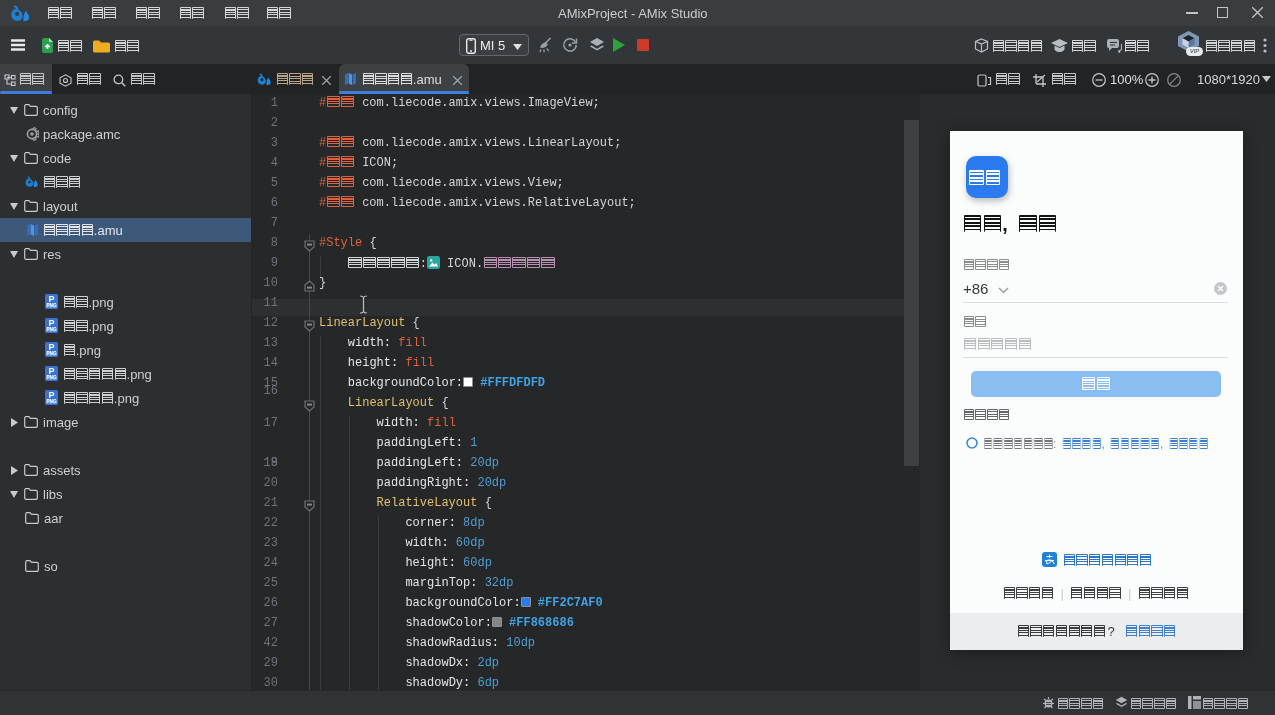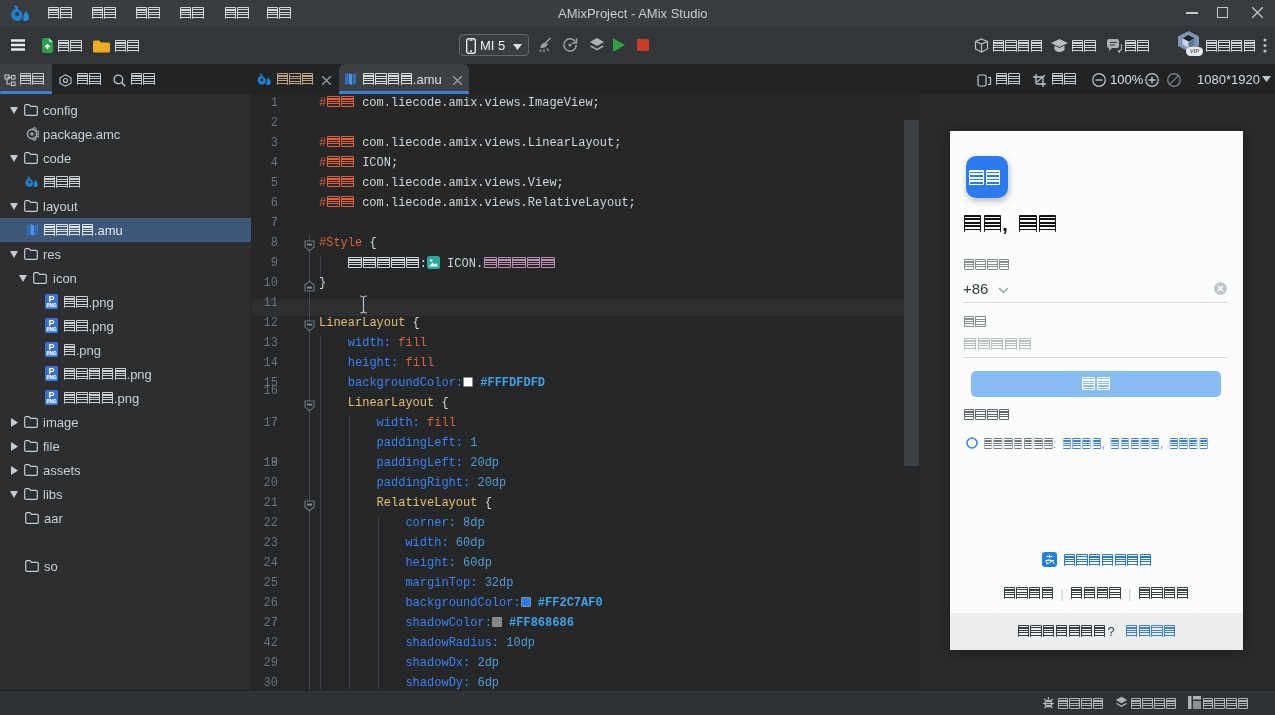--- a/index.html
+++ b/index.html
@@ -18,21 +18,21 @@
 .tabu{position:absolute;bottom:0;left:0;right:0;height:3px;background:#3d7de0;border-radius:2px}
 
 #side{left:0;top:94px;width:252px;height:596px;background:#2c2e2f;border-right:1px solid #222426;color:#ccd0d3;font-size:13px}
 .row{position:absolute;left:0;width:251px;height:24px}
 .row .tx{position:absolute;top:5px}
 
 #ed{left:252px;top:94px;width:668px;height:596px;background:#252728;font-family:"Liberation Mono",monospace;font-size:12px}
 #ed i{width:1.12em;height:.92em;margin:0 .04em;vertical-align:-.08em}
 .ln{position:absolute;width:26px;text-align:right;color:#6d737a;font-size:12px}
 .cl{position:absolute;left:67px;white-space:pre;color:#d3d6d8}
-.k{color:#e2613b}.y{color:#e3c06d}.n{color:#4f9fd4}.h{color:#40a3e6;font-weight:bold}.p{color:#3b82f6}.mv{color:#b88fb0}
+.k{color:#e2613b}.y{color:#e3c06d}.n{color:#4f9fd4}.h{color:#40a3e6;font-weight:bold}.p{color:#e5e5e5}.mv{color:#b88fb0}
 .sw{display:inline-block;width:10px;height:10px;border:1px solid #8b8f93;vertical-align:-1px;border-radius:1px}
 .ig{position:absolute;width:1px;background:#3b3d40}
 
 #prev{left:920px;top:94px;width:355px;height:596px;background:#292b2d}
 #card{position:absolute;left:30px;top:37px;width:293px;height:519px;background:#fbfdfd;color:#333;font-size:13px;box-shadow:0 2px 14px rgba(0,0,0,.35)}
 
 #sbar{left:0;top:690px;width:1275px;height:25px;background:#303335;border-top:1px solid #26282a;color:#b0b4b8;font-size:12px}
 </style></head>
 <body>
 <div class="abs" id="tbar">
@@ -257,29 +257,20 @@
 </div>
 <div class="row" style="top:148px">
 <svg class="abs" style="left:10px;top:9px" width="8" height="7">
         <path d="M0 0 H8 L4 7 Z" fill="#c7cbce"></path>
       </svg>
 <svg class="abs" style="left:24px;top:6px" width="14" height="12" viewBox="0 0 14 12">
         <path d="M0.7 2 a1.2 1.2 0 0 1 1.2 -1.3 H5 L6.5 2.4 H12 A1.2 1.2 0 0 1 13.3 3.6 V10 a1.2 1.2 0 0 1 -1.3 1.3 H1.9 A1.2 1.2 0 0 1 0.7 10 Z" fill="none" stroke="#c7cbce" stroke-width="1.2"></path>
       </svg>
 <span class="tx" style="left:43px">res</span>
 </div>
-<div class="row" style="top:172px">
-<svg class="abs" style="left:19px;top:9px" width="8" height="7">
-        <path d="M0 0 H8 L4 7 Z" fill="#c7cbce"></path>
-      </svg>
-<svg class="abs" style="left:33px;top:6px" width="14" height="12" viewBox="0 0 14 12">
-        <path d="M0.7 2 a1.2 1.2 0 0 1 1.2 -1.3 H5 L6.5 2.4 H12 A1.2 1.2 0 0 1 13.3 3.6 V10 a1.2 1.2 0 0 1 -1.3 1.3 H1.9 A1.2 1.2 0 0 1 0.7 10 Z" fill="none" stroke="#c7cbce" stroke-width="1.2"></path>
-      </svg>
-<span class="tx" style="left:53px">icon</span>
-</div>
 <div class="row" style="top:196px">
 <svg class="abs" style="left:45px;top:4px" width="13" height="15" viewBox="0 0 13 15">
         <rect x="0" y="0" width="13" height="15" rx="1.5" fill="#3a72d4"></rect>
         <text x="6.5" y="8" font-size="9" font-weight="bold" fill="#fff" text-anchor="middle" font-family="Liberation Sans">P</text>
         <rect x="1" y="9.5" width="11" height="4.5" rx="1" fill="#5e92e2"></rect>
         <text x="6.5" y="13.3" font-size="4.6" font-weight="bold" fill="#fff" text-anchor="middle" font-family="Liberation Sans">PNG</text>
       </svg>
 <span class="tx" style="left:63px"><i></i><i></i>.png</span>
 </div>
 <div class="row" style="top:220px">
@@ -319,29 +310,20 @@
 <span class="tx" style="left:63px"><i></i><i></i><i></i><i></i>.png</span>
 </div>
 <div class="row" style="top:316px">
 <svg class="abs" style="left:11px;top:8px" width="7" height="9">
         <path d="M0 0 V9 L7 4.5 Z" fill="#c7cbce"></path>
       </svg>
 <svg class="abs" style="left:24px;top:6px" width="14" height="12" viewBox="0 0 14 12">
         <path d="M0.7 2 a1.2 1.2 0 0 1 1.2 -1.3 H5 L6.5 2.4 H12 A1.2 1.2 0 0 1 13.3 3.6 V10 a1.2 1.2 0 0 1 -1.3 1.3 H1.9 A1.2 1.2 0 0 1 0.7 10 Z" fill="none" stroke="#c7cbce" stroke-width="1.2"></path>
       </svg>
 <span class="tx" style="left:43px">image</span>
-</div>
-<div class="row" style="top:340px">
-<svg class="abs" style="left:11px;top:8px" width="7" height="9">
-        <path d="M0 0 V9 L7 4.5 Z" fill="#c7cbce"></path>
-      </svg>
-<svg class="abs" style="left:24px;top:6px" width="14" height="12" viewBox="0 0 14 12">
-        <path d="M0.7 2 a1.2 1.2 0 0 1 1.2 -1.3 H5 L6.5 2.4 H12 A1.2 1.2 0 0 1 13.3 3.6 V10 a1.2 1.2 0 0 1 -1.3 1.3 H1.9 A1.2 1.2 0 0 1 0.7 10 Z" fill="none" stroke="#c7cbce" stroke-width="1.2"></path>
-      </svg>
-<span class="tx" style="left:43px">file</span>
 </div>
 <div class="row" style="top:388px">
 <svg class="abs" style="left:10px;top:9px" width="8" height="7">
         <path d="M0 0 H8 L4 7 Z" fill="#c7cbce"></path>
       </svg>
 <svg class="abs" style="left:24px;top:6px" width="14" height="12" viewBox="0 0 14 12">
         <path d="M0.7 2 a1.2 1.2 0 0 1 1.2 -1.3 H5 L6.5 2.4 H12 A1.2 1.2 0 0 1 13.3 3.6 V10 a1.2 1.2 0 0 1 -1.3 1.3 H1.9 A1.2 1.2 0 0 1 0.7 10 Z" fill="none" stroke="#c7cbce" stroke-width="1.2"></path>
       </svg>
 <span class="tx" style="left:43px">libs</span>
 </div>

